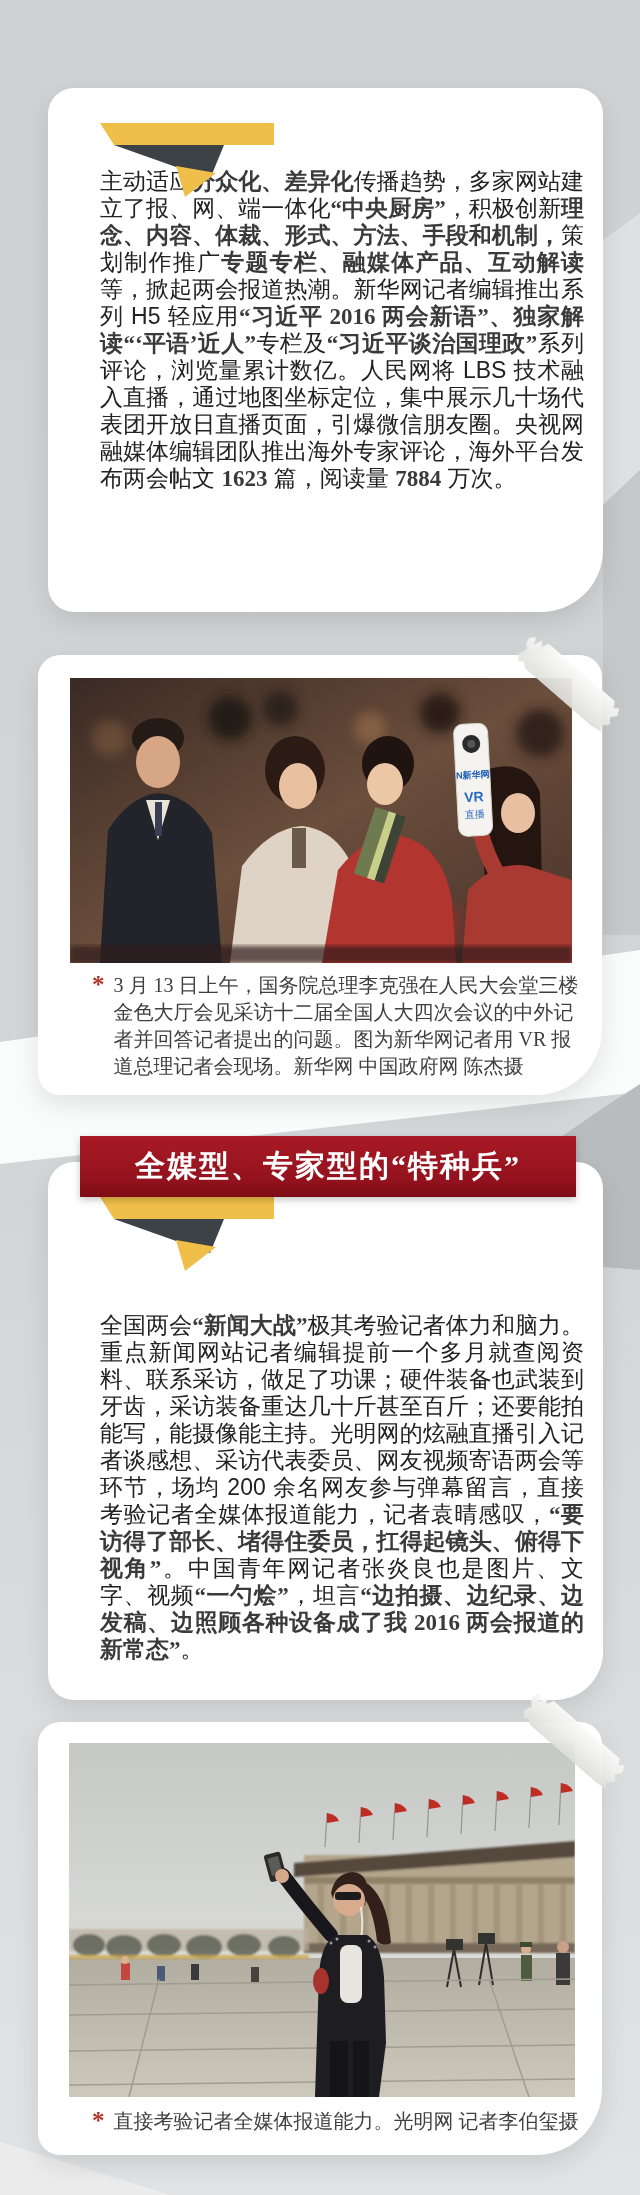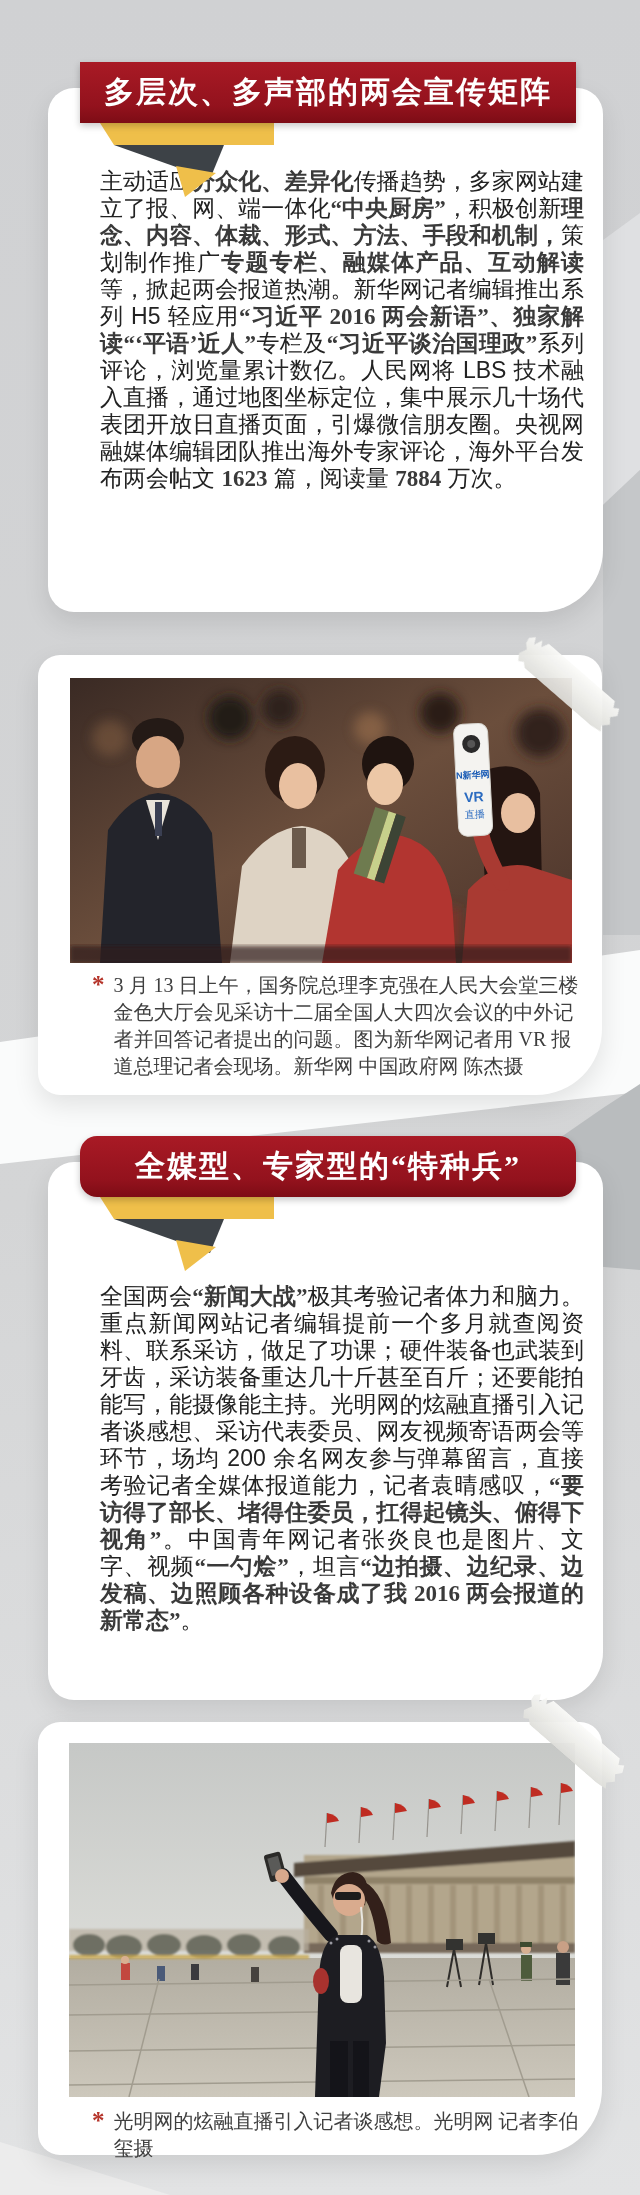--- a/index.html
+++ b/index.html
@@ -13,27 +13,27 @@
   #text-card-2{left:48px;top:1162px;width:555px;height:538px;border-radius:26px 26px 48px 26px;}
   #photo-card-1{left:38px;top:655px;width:564px;height:440px;border-radius:22px 22px 66px 22px;}
   #photo-card-2{left:38px;top:1722px;width:564px;height:433px;border-radius:22px 22px 66px 22px;}
 
   .banner{position:absolute;left:80px;width:496px;height:61px;z-index:5;
           display:flex;align-items:center;justify-content:center;
           background:linear-gradient(180deg,#a91a25 0%,#93121d 72%,#7d0c15 100%);
           box-shadow:0 3px 7px rgba(0,0,0,0.22);}
   .banner span{color:#ffffff;font-size:30px;font-weight:700;letter-spacing:2px;
                font-family:"Liberation Serif","Liberation Sans",serif;}
-  #banner-1{top:62px;} #banner-2{top:1136px;border-radius:17px;}
+  #banner-1{top:62px;} #banner-2{top:1136px;}
   .ribbon{position:absolute;left:92px;z-index:4;}
   #ribbon-1{top:121px;} #ribbon-2{top:1195px;}
 
   .para{position:absolute;z-index:2;left:100px;width:484px;
         color:#222222;font-size:23px;line-height:27px;text-align:justify;}
-  #para-1{top:168px;} #para-2{top:1283px;}
+  #para-1{top:168px;} #para-2{top:1312px;}
   .para .em{font-family:"Liberation Serif","Liberation Sans",serif;
             font-weight:700;color:#3a3a3a;}
 
   .photo{position:absolute;z-index:2;overflow:hidden;background:#6b6b6b;}
   #photo-1{left:70px;top:678px;width:502px;height:285px;}
   #photo-2{left:69px;top:1743px;width:506px;height:354px;}
   .photo svg{display:block;}
 
   .caption{position:absolute;z-index:2;display:flex;align-items:flex-start;
            font-family:"Liberation Serif","Liberation Sans",serif;
@@ -67,23 +67,20 @@
     <rect width="640" height="2195" fill="url(#bgGrad)"></rect>
     <polygon points="603,240 640,213 640,470 603,505" fill="#dfe0e2"></polygon>
     <polygon points="603,505 640,470 640,935 603,935" fill="#c5c7c9"></polygon>
     <polygon points="0,1042 640,950 640,1092 0,1164" fill="#fafbfb"></polygon>
     <polygon points="640,1084 603,1108 398,1250 640,1270" fill="#b9bcbe"></polygon>
     <polygon points="0,2142 170,2195 0,2195" fill="#ececec"></polygon>
   </svg>
 
   <div class="card" id="text-card-1"></div>
 
-  <div class="banner" id="banner-1">
-    <span>多层次、多声部的两会宣传矩阵</span>
-  </div>
   <svg class="ribbon" id="ribbon-1" width="200" height="78">
     <polygon points="8,2 182,2 182,24 22,24" fill="#efbf4a"></polygon>
     <polygon points="22,24 132,24 118,58" fill="#3d4247"></polygon>
     <polygon points="84,45 124,52 93,76" fill="#efbf4a"></polygon>
   </svg>
 
   <div class="para" id="para-1"><span>主动适应</span><span class="em">分众化、差异化</span><span>传播趋势，多家网站建立了报、网、端一体化</span><span class="em">“中央厨房”</span><span>，积极创新</span><span class="em">理念、内容、体裁、形式、方法、手段和机制，</span><span>策划制作推广</span><span class="em">专题专栏、融媒体产品、互动解读</span><span>等，掀起两会报道热潮。新华网记者编辑推出系列 H5 轻应用</span><span class="em">“习近平 2016 两会新语”、独家解读“‘平语’近人”</span><span>专栏及</span><span class="em">“习近平谈治国理政”</span><span>系列评论，浏览量累计数亿。人民网将 LBS 技术融入直播，通过地图坐标定位，集中展示几十场代表团开放日直播页面，引爆微信朋友圈。央视网融媒体编辑团队推出海外专家评论，海外平台发布两会帖文 </span><span class="em">1623</span><span> 篇，阅读量 </span><span class="em">7884</span><span> 万次。</span></div>
 
   <div class="card" id="photo-card-1"></div>
   <div class="photo" id="photo-1">
@@ -295,17 +292,17 @@
           <circle cx="300" cy="198" r="1.5"></circle>
             <circle cx="306" cy="204" r="1.5"></circle>
         </g>
         <rect x="261" y="298" width="18" height="56" fill="#141419"></rect>
         <rect x="284" y="298" width="16" height="56" fill="#141419"></rect>
       </g>
     </svg>
   </div>
   <div class="caption" id="caption-2">
     <span class="star">*</span>
-    <span>光明网的炫融直播引入记者谈感想。光明网 记者李伯玺摄</span>
+    <span>直接考验记者全媒体报道能力。光明网 记者李伯玺摄</span>
   </div>
   <div class="tape" id="tape-2"></div>
 
 </div>
 
 </body></html>

